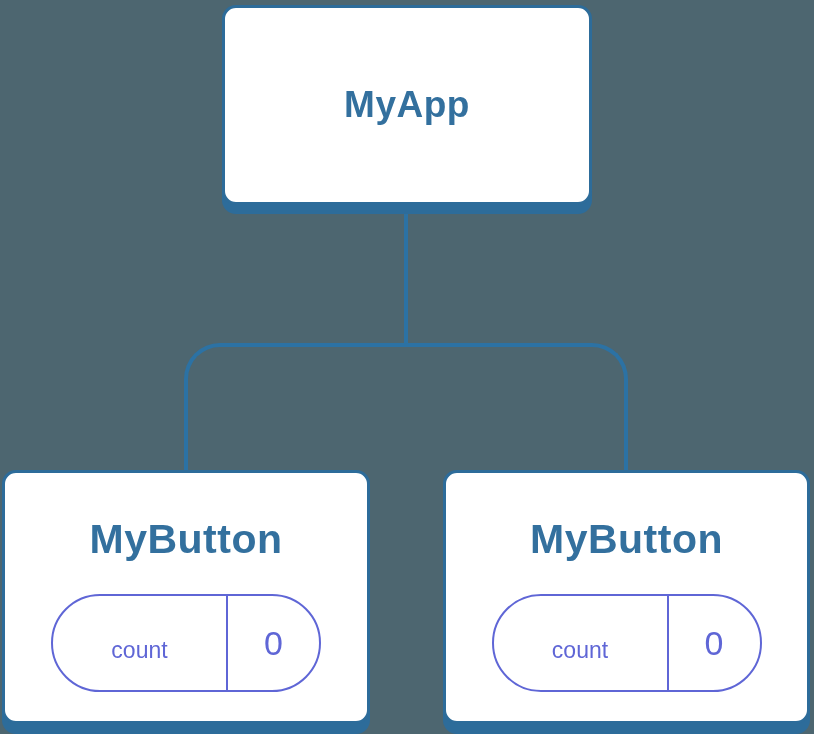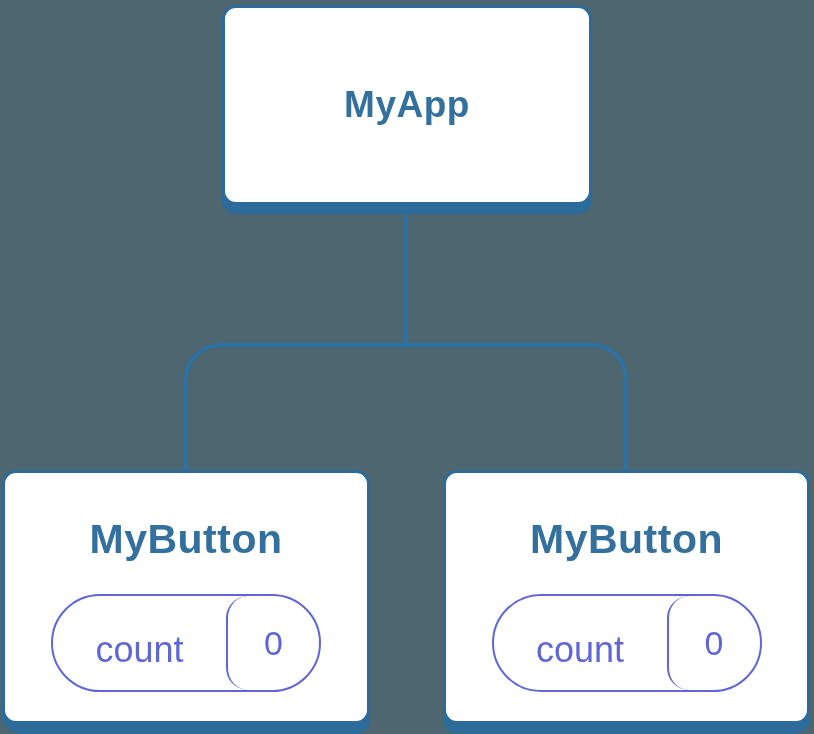--- a/index.html
+++ b/index.html
@@ -3,21 +3,21 @@
 <meta charset="utf-8">
 <style>
   :root {
     --bg: #4D6670;
     --node_fill: #FFFFFF;
     --node_border: #2D6C9A;
     --connector: #2C72A4;
     --title_text: #33709E;
     --pill_accent: #5F66D6;
   }
-  * { margin: 0; padding: 0; box-sizing: border-box; border-radius: 22px; }
+  * { margin: 0; padding: 0; box-sizing: border-box; }
   html, body {
     background: var(--bg);
     font-family: "Liberation Sans", sans-serif;
   }
   .canvas {
     position: relative;
     width: 814px;
     height: 734px;
     background: var(--bg);
     overflow: hidden;
@@ -85,21 +85,21 @@
     align-items: stretch;
     background: var(--node_fill);
     overflow: hidden;
   }
   .state-name-cell {
     flex: 1;
     display: flex;
     align-items: center;
     justify-content: center;
     color: var(--pill_accent);
-    font-size: 36px;
+    font-size: 23px;
     margin-top: 14px;
   }
   .state-value-cell {
     width: 93px;
     border-left: 2px solid var(--pill_accent);
     display: flex;
     align-items: center;
     justify-content: center;
     color: var(--pill_accent);
     font-size: 34px;

